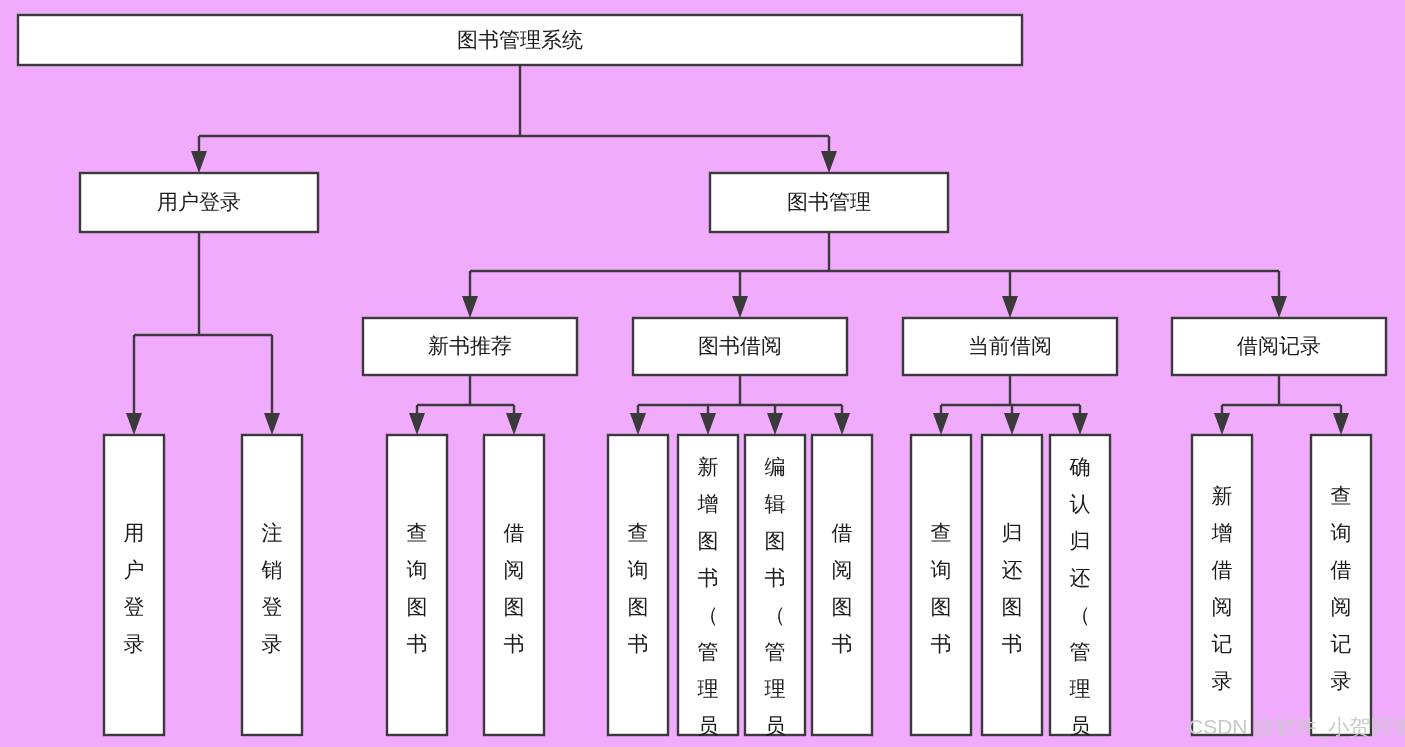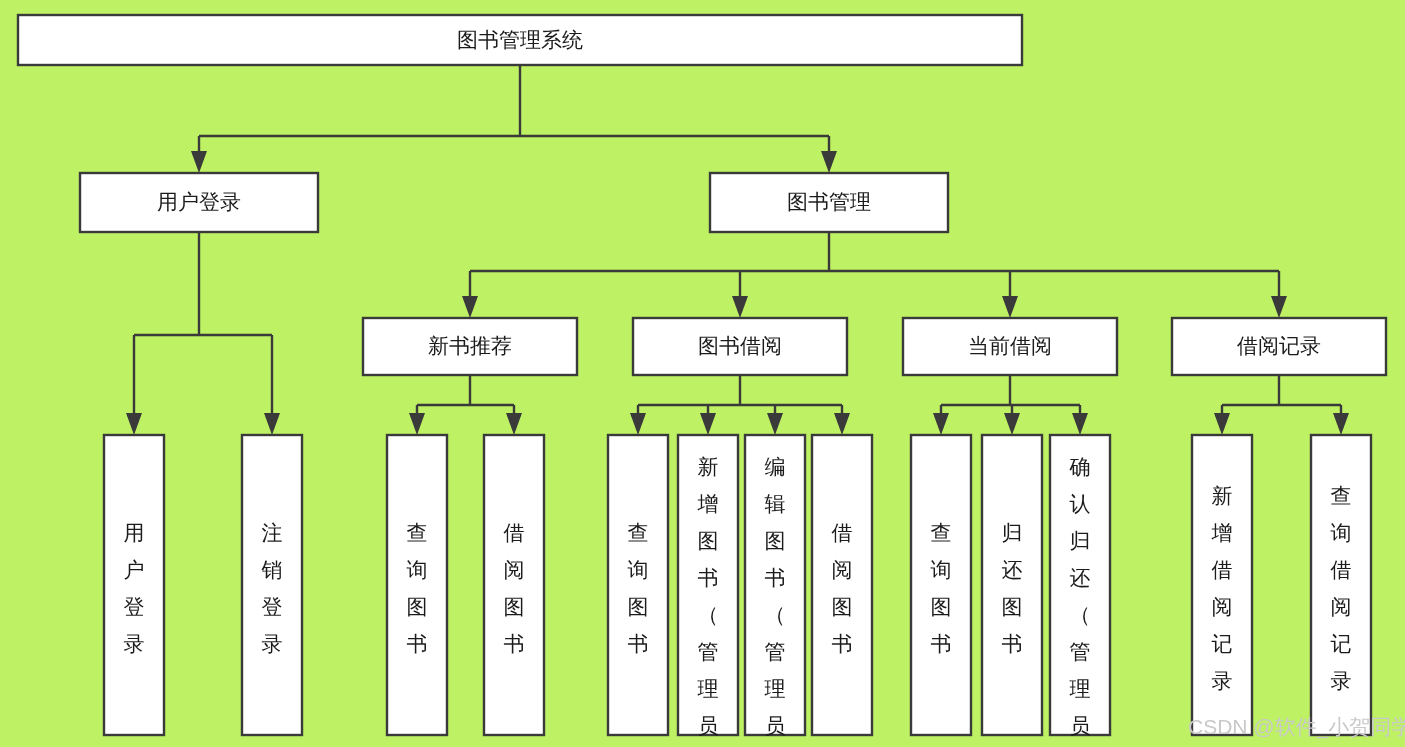--- a/index.html
+++ b/index.html
@@ -8,21 +8,21 @@
     padding: 0;
     background: #ffffff;
   }
   body {
     font-family: "Liberation Sans", "DejaVu Sans", sans-serif;
   }
   #diagram-root {
     position: relative;
     width: 1405px;
     height: 747px;
-    background: #bef264;
+    background: #f0abfc;
     overflow: hidden;
   }
   svg.diagram-canvas {
     position: absolute;
     top: 0;
     left: 0;
     width: 1405px;
     height: 747px;
     display: block;
   }

